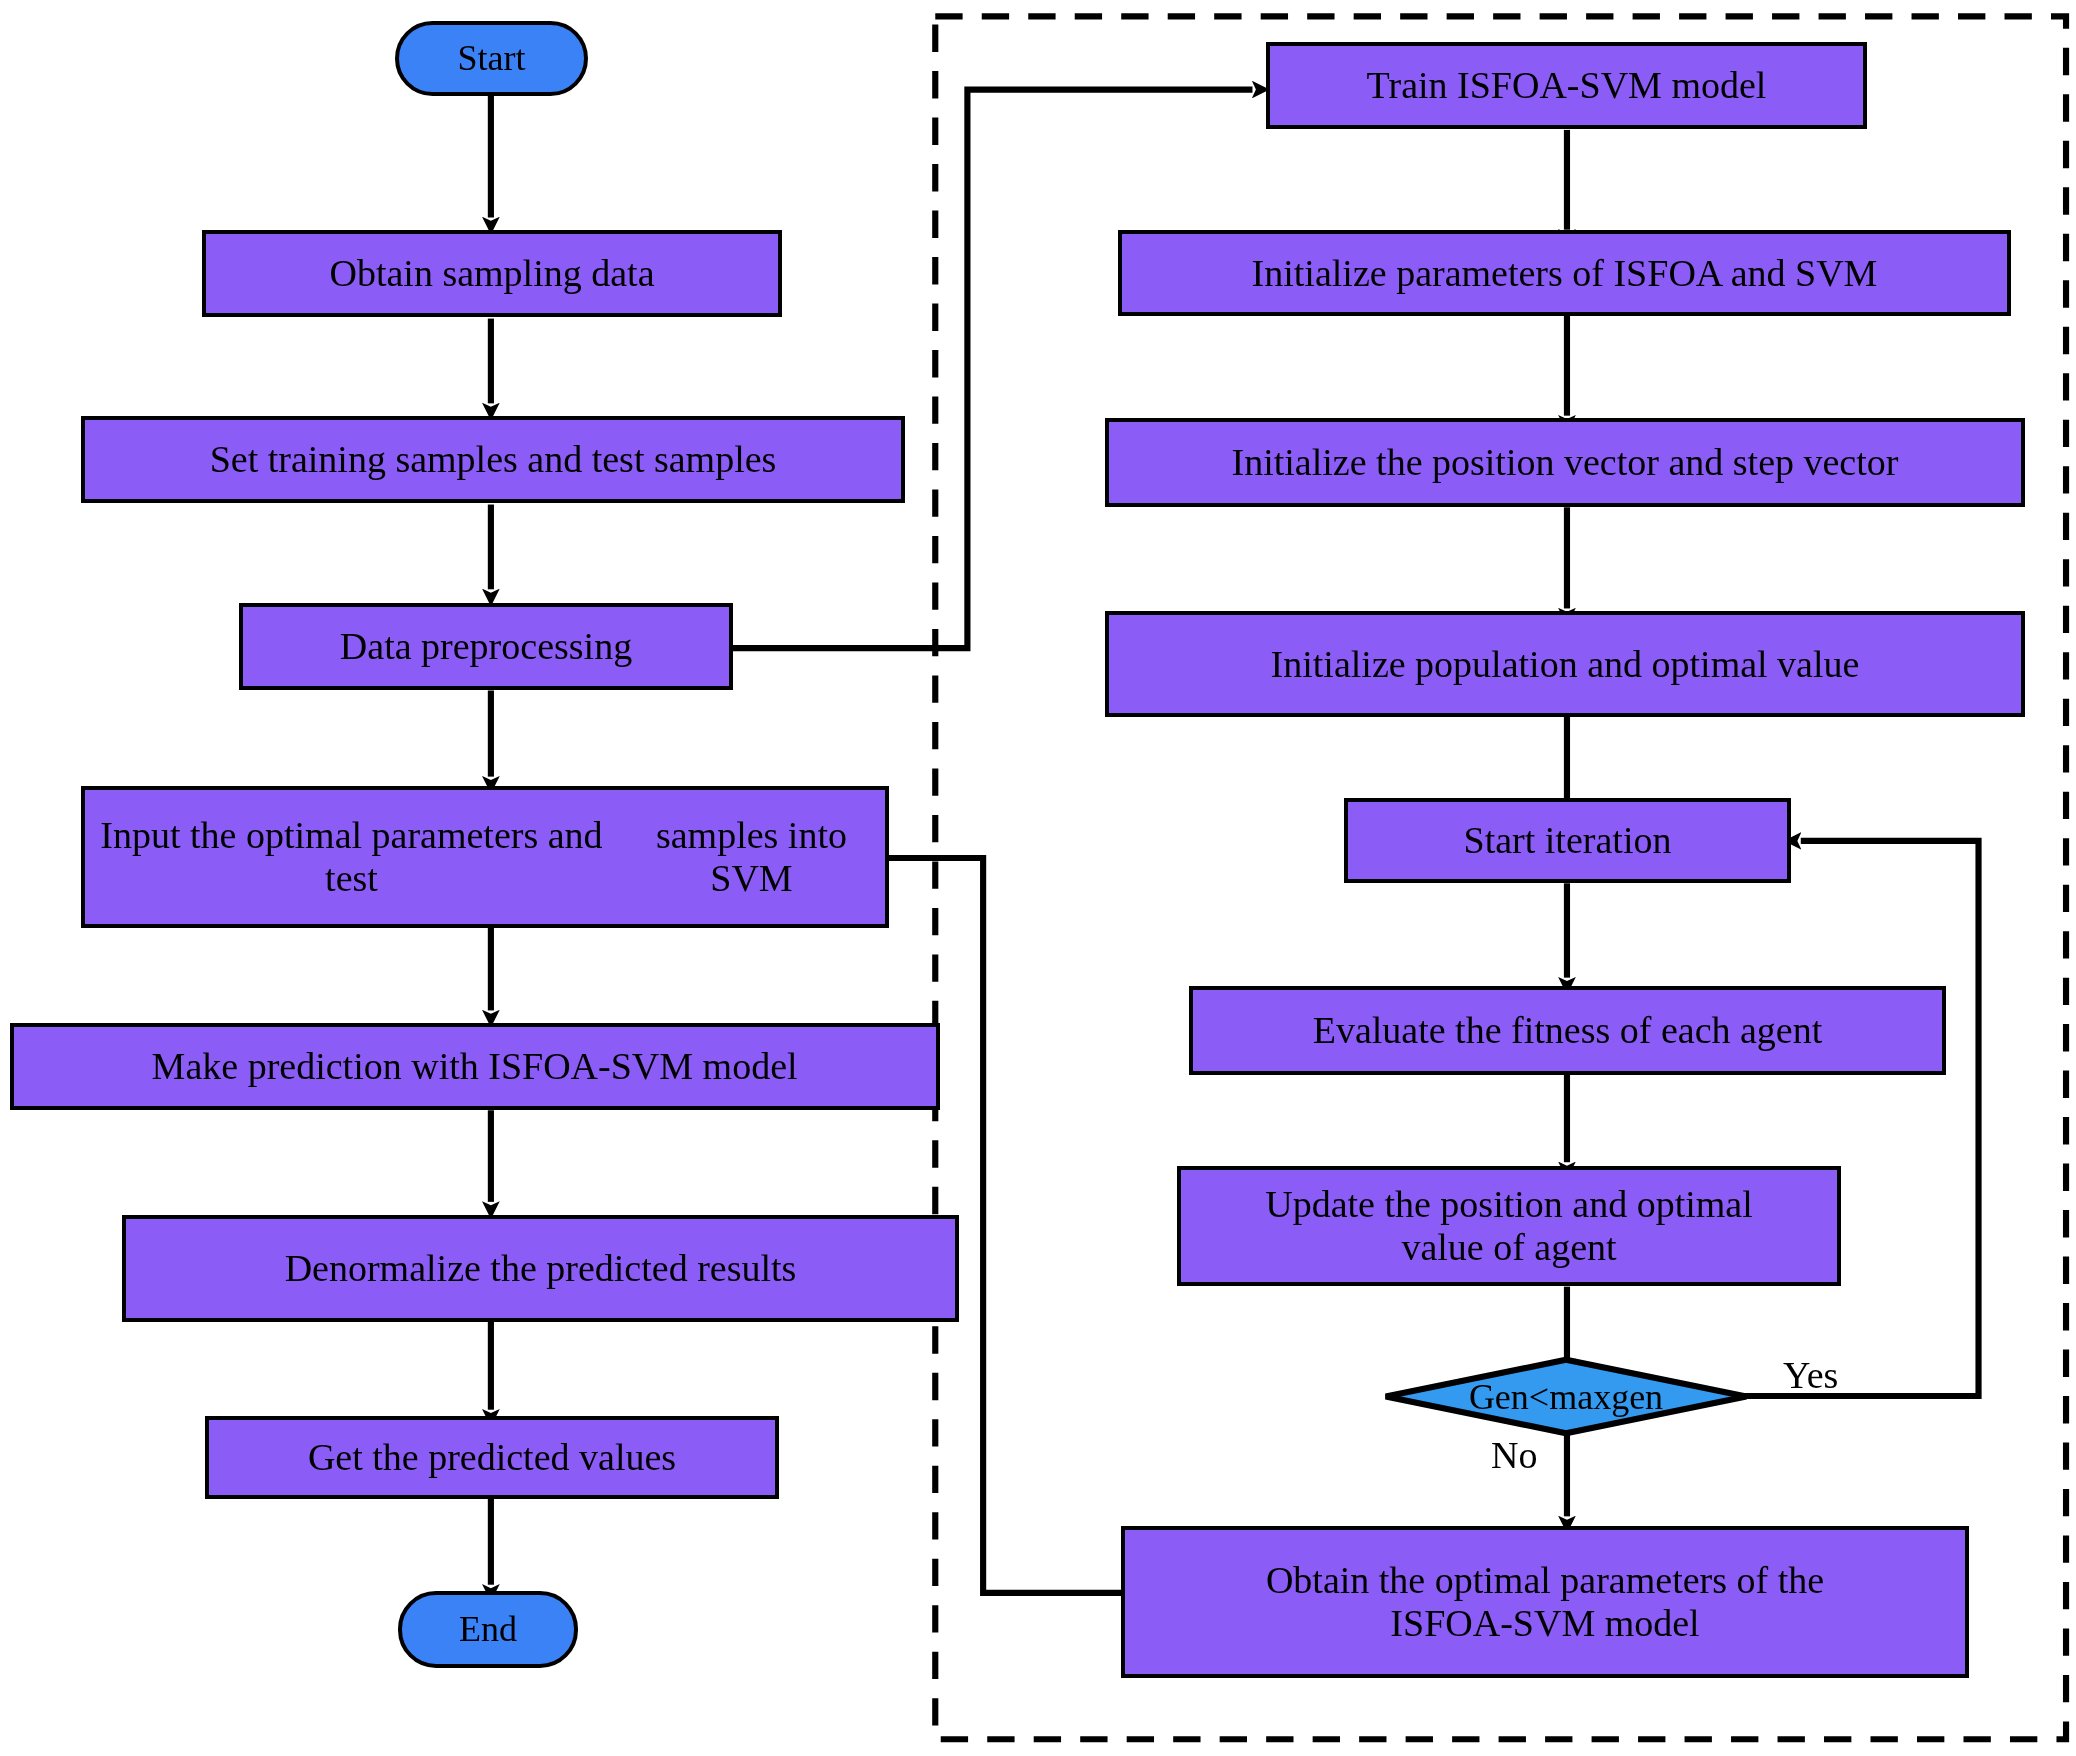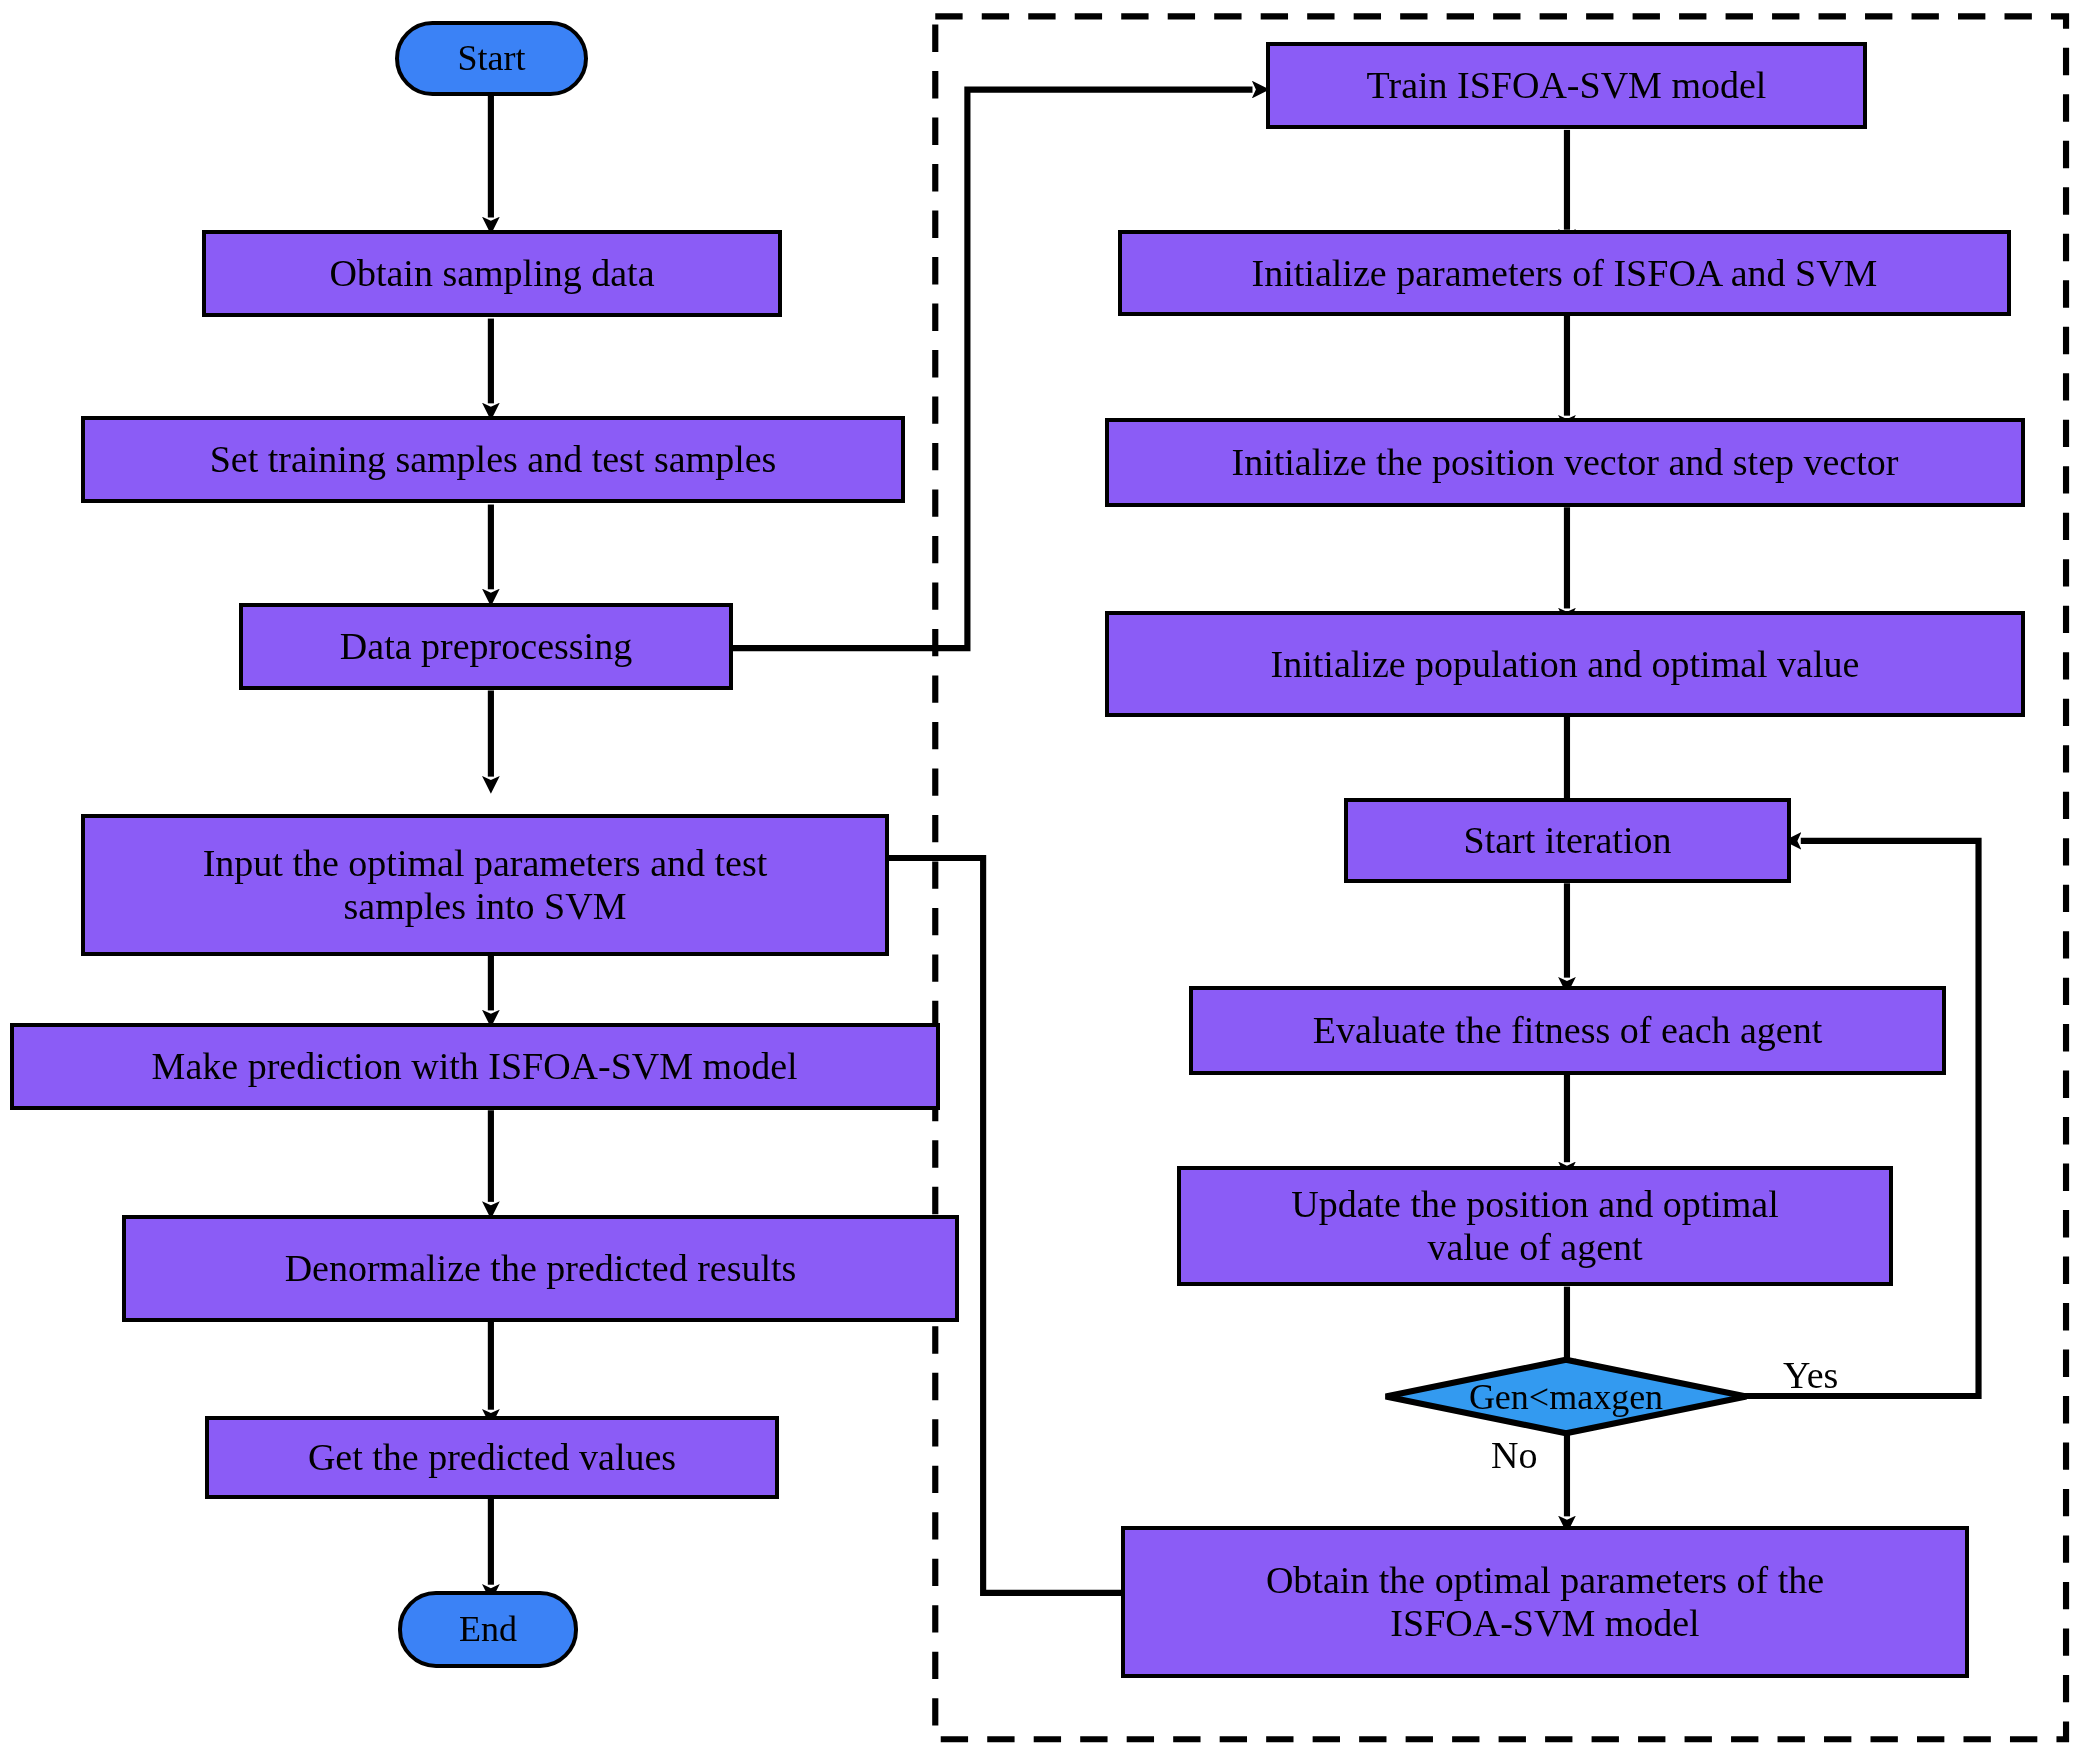--- a/index.html
+++ b/index.html
@@ -117,21 +117,21 @@
   </div>
 
   <div class="node proc t56" style="left:81px; top:416px; width:824px; height:87px;">
     <span>Set training samples and test samples</span>
   </div>
 
   <div class="node proc t56" style="left:239px; top:603px; width:494px; height:87px;">
     <span>Data preprocessing</span>
   </div>
 
-  <div class="node proc t56" style="left:81px; top:786px; width:808px; height:142px; flex-direction:column;margin-top:28px;">
+  <div class="node proc t56" style="left:81px; top:786px; width:808px; height:142px; flex-direction:row;">
     <span>Input the optimal parameters and test</span>
     <span>samples into SVM</span>
   </div>
 
   <div class="node proc t56" style="left:9.6px; top:1023px; width:930px; height:87px;">
     <span>Make prediction with ISFOA-SVM model</span>
   </div>
 
   <div class="node proc t56" style="left:122px; top:1215px; width:837px; height:107px;">
     <span>Denormalize the predicted results</span>
@@ -162,21 +162,21 @@
   </div>
 
   <div class="node proc t56" style="left:1344px; top:798px; width:447px; height:85px;">
     <span>Start iteration</span>
   </div>
 
   <div class="node proc t56" style="left:1189px; top:986px; width:757px; height:89px;">
     <span>Evaluate the  fitness  of each agent</span>
   </div>
 
-  <div class="node proc t56" style="left:1177px; top:1166px; width:716px; height:120px; flex-direction:column;">
+  <div class="node proc t56" style="left:1177px; top:1166px; width:664px; height:120px; flex-direction:column;">
     <span>Update the  position  and optimal</span>
     <span>value of agent</span>
   </div>
 
   <div class="diamond-wrap" style="left:1383px; top:1357px; width:366px; height:79px;">
     <svg class="diamond-shape" viewBox="0 0 536 116" preserveAspectRatio="none">
       <polygon points="268,4 532,58 268,112 4,58" fill="#339AF0" stroke="#000000" stroke-width="9"></polygon>
     </svg>
     <span class="diamond-label t52">Gen&lt;maxgen</span>
   </div>

